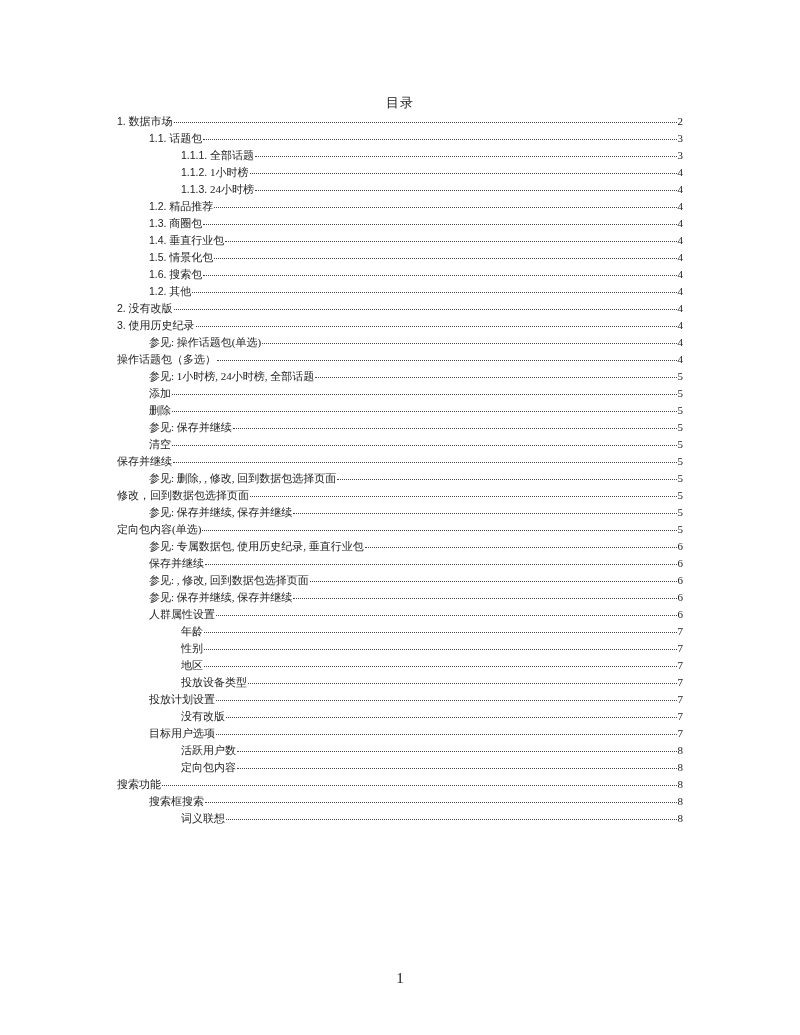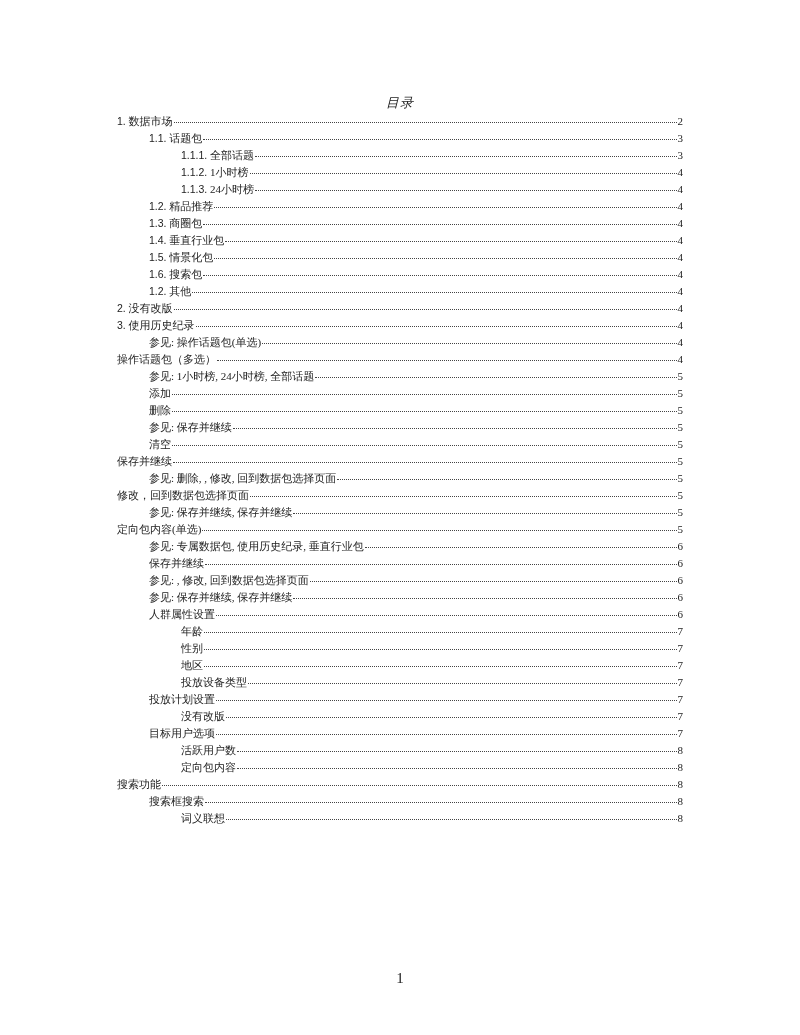--- a/index.html
+++ b/index.html
@@ -1,20 +1,20 @@
 <!DOCTYPE html>
 <html><head>
   <meta charset="utf-8">
   <style>
     html, body { margin: 0; padding: 0; background: #ffffff; }
     body { width: 800px; height: 1035px; position: relative; overflow: hidden;
            font-family: "DejaVu Serif", "Liberation Serif", serif; color: #111; }
     .page { position: absolute; left: 0; top: 0; width: 800px; height: 1035px; background: #fff; }
     .toc-title { position: absolute; left: 0; width: 800px; top: 94px; text-align: center;
-                 font-size: 13px; color: #222; letter-spacing: 1px; font-style: italic; }
+                 font-size: 13px; color: #222; letter-spacing: 1px; }
     .toc { position: absolute; left: 117px; top: 113px; width: 566px; }
     .toc-row { display: flex; align-items: baseline; height: 17px; line-height: 17px;
                font-size: 11px; color: #222; white-space: nowrap; }
     .toc-row.l1 { padding-left: 32px; }
     .toc-row.l2 { padding-left: 64px; }
     .toc-text { flex: 0 0 auto; font-family: "Liberation Serif", "DejaVu Serif", serif; }
     .toc-text .num { font-family: "Liberation Sans", "DejaVu Sans", sans-serif; font-size: 10.5px; }
     .toc-leader { flex: 1 1 auto; margin: 0 1px; border-bottom: 1px dotted #444; height: 11px; transform: translateY(-2px); }
     .toc-page { flex: 0 0 auto; font-family: "Liberation Serif", "DejaVu Serif", serif; font-size: 11px; }
     .page-number { position: absolute; left: 0; width: 800px; top: 970px; text-align: center;

